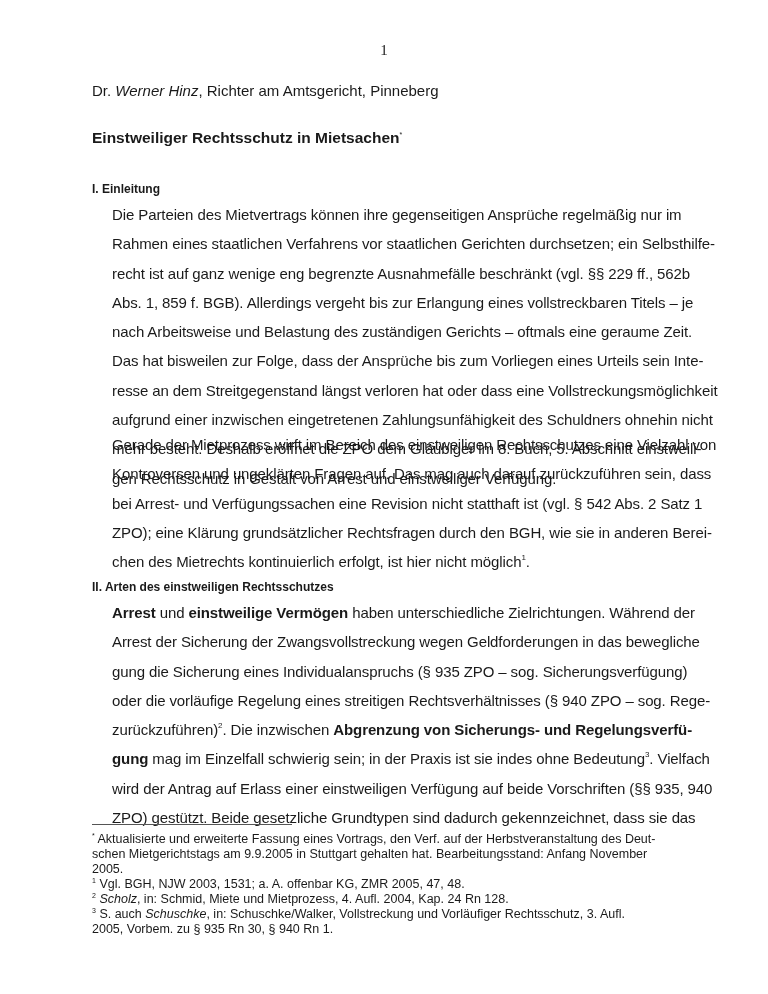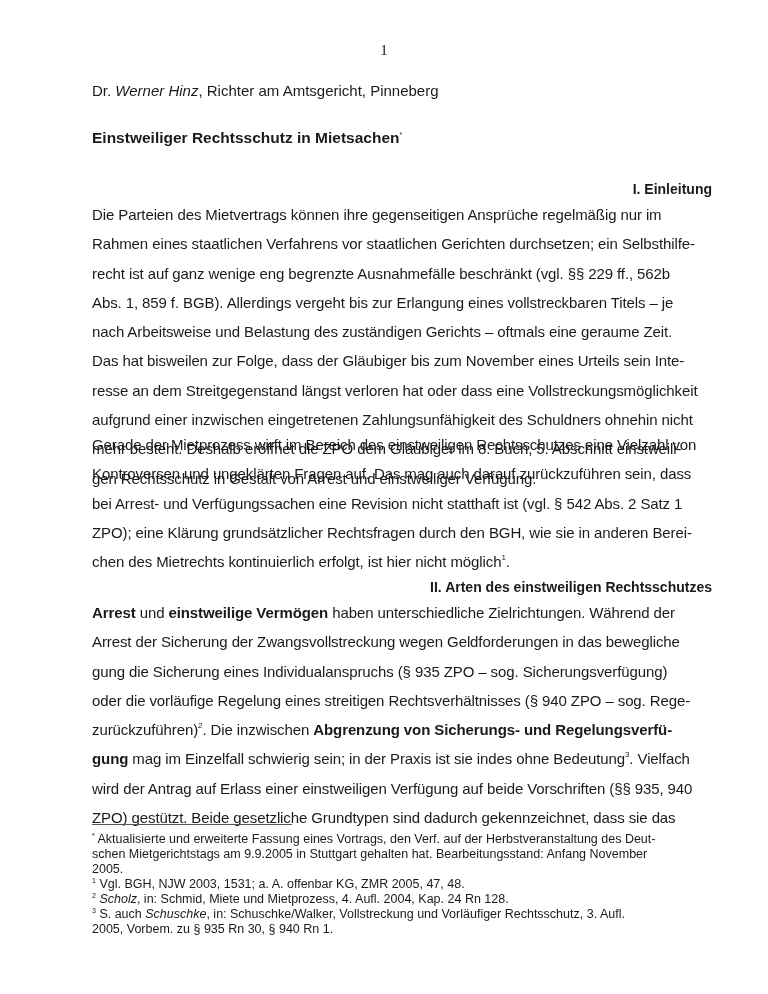--- a/index.html
+++ b/index.html
@@ -51,30 +51,30 @@
       font-size: 7px;
       vertical-align: 6px;
       font-weight: normal;
     }
     .block {
       position: absolute;
       left: 92px;
       width: 620px;
     }
     .heading {
-      font-size: 14px;
+      font-size: 12px;
       font-weight: bold;
       line-height: 22px;
       height: 22px;
       white-space: nowrap;
-      text-align: right;
     }
     .body-lines .line {
       height: 29.3px;
       line-height: 29.3px;
+      margin-left: 20px;
     }
     b { font-weight: bold; }
     i { }
     sup.ref {
       font-size: 8px;
       vertical-align: 7px;
       line-height: 0;
     }
     .fn-rule {
       position: absolute;
@@ -113,21 +113,21 @@
 
 <div class="block" style="top:178px;">
   <div class="heading">I. Einleitung</div>
 </div>
 <div class="block body-lines" style="top:200px;">
   <div class="line">Die Parteien des Mietvertrags können ihre gegenseitigen Ansprüche regelmäßig nur im</div>
   <div class="line">Rahmen eines staatlichen Verfahrens vor staatlichen Gerichten durchsetzen; ein Selbsthilfe-</div>
   <div class="line">recht ist auf ganz wenige eng begrenzte Ausnahmefälle beschränkt (vgl. §§ 229 ff., 562b</div>
   <div class="line">Abs. 1, 859 f. BGB). Allerdings vergeht bis zur Erlangung eines vollstreckbaren Titels – je</div>
   <div class="line">nach Arbeitsweise und Belastung des zuständigen Gerichts – oftmals eine geraume Zeit.</div>
-  <div class="line">Das hat bisweilen zur Folge, dass der Gläubiger bis zum November eines Urteils sein Inte-</div>
+  <div class="line">Das hat bisweilen zur Folge, dass der Ansprüche bis zum Vorliegen eines Urteils sein Inte-</div>
   <div class="line">resse an dem Streitgegenstand längst verloren hat oder dass eine Vollstreckungsmöglichkeit</div>
   <div class="line">aufgrund einer inzwischen eingetretenen Zahlungsunfähigkeit des Schuldners ohnehin nicht</div>
   <div class="line">mehr besteht. Deshalb eröffnet die ZPO dem Gläubiger im 8. Buch, 5. Abschnitt einstweili-</div>
   <div class="line">gen Rechtsschutz in Gestalt von Arrest und einstweiliger Verfügung.</div>
 </div>
 
 <div class="block body-lines" style="top:430px;">
   <div class="line">Gerade der Mietprozess wirft im Bereich des einstweiligen Rechtsschutzes eine Vielzahl von</div>
   <div class="line">Kontroversen und ungeklärten Fragen auf. Das mag auch darauf zurückzuführen sein, dass</div>
   <div class="line">bei Arrest- und Verfügungssachen eine Revision nicht statthaft ist (vgl. § 542 Abs. 2 Satz 1</div>

